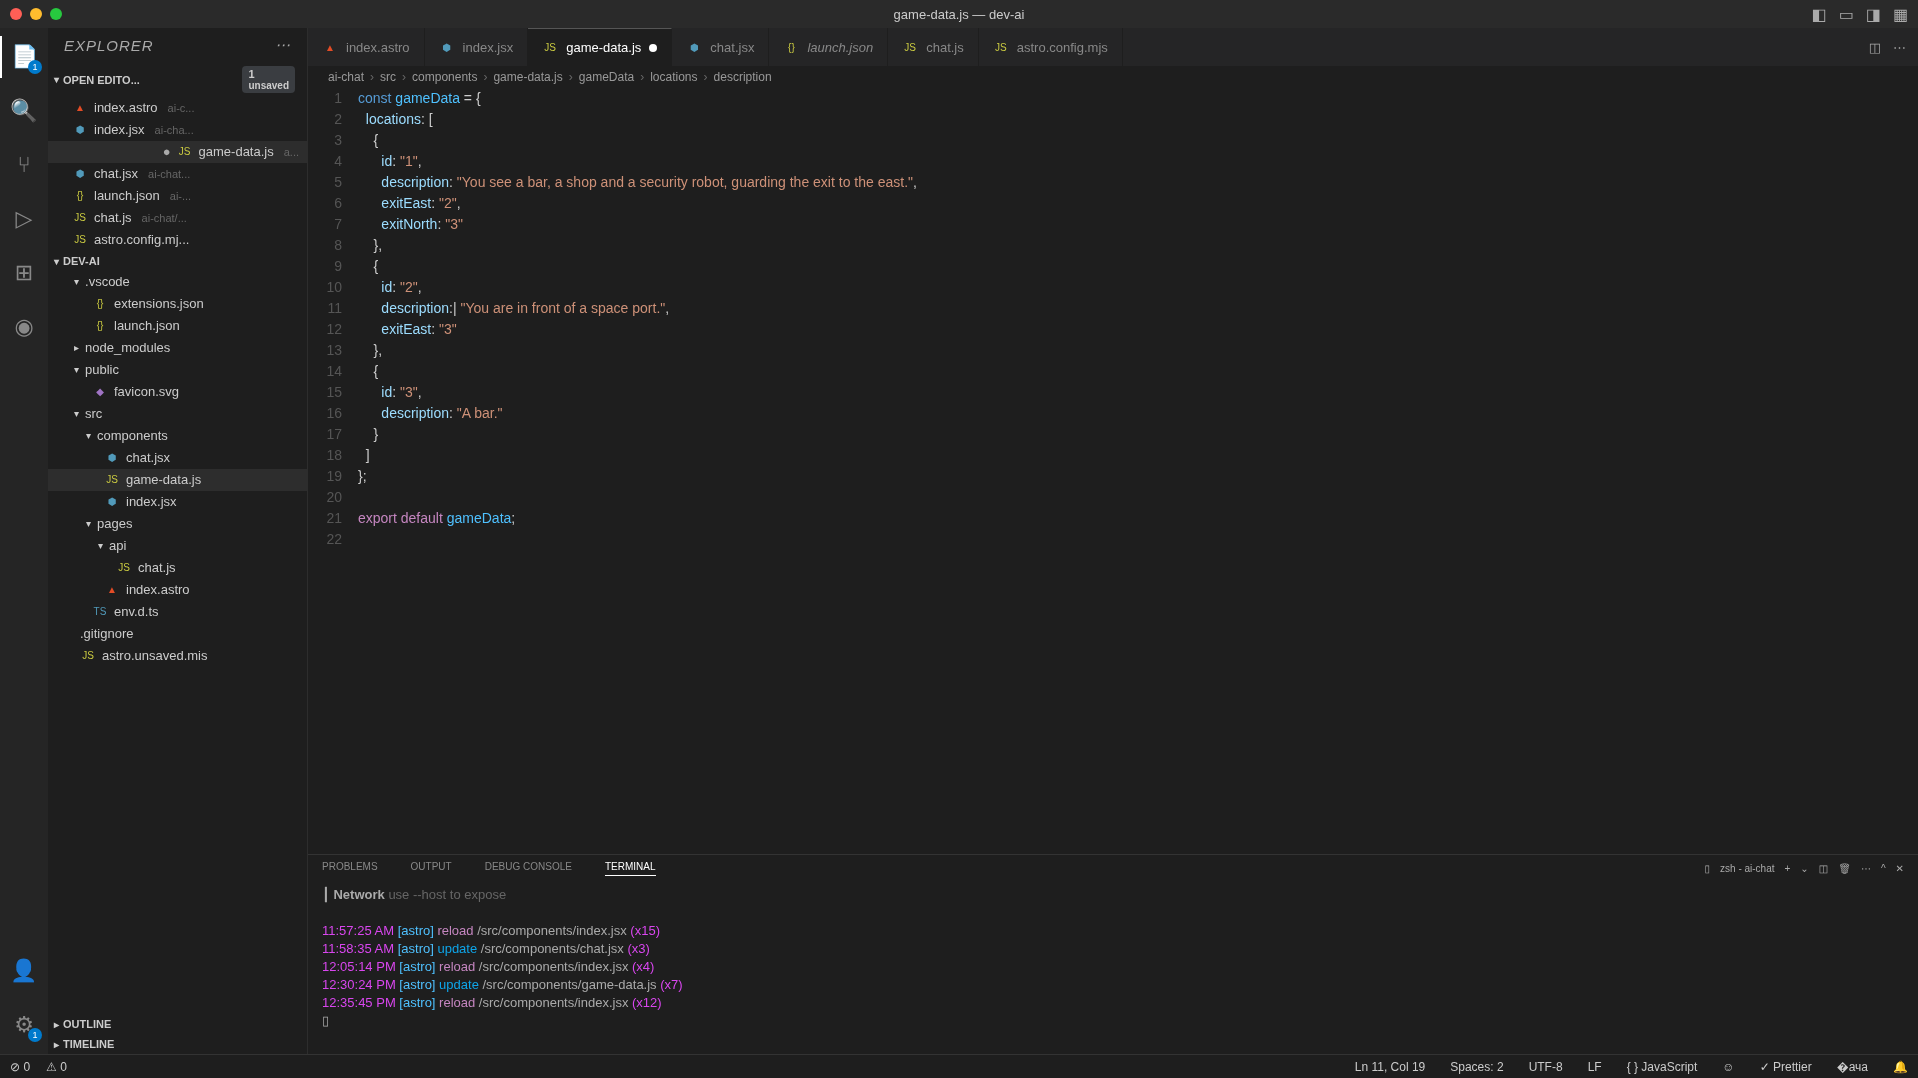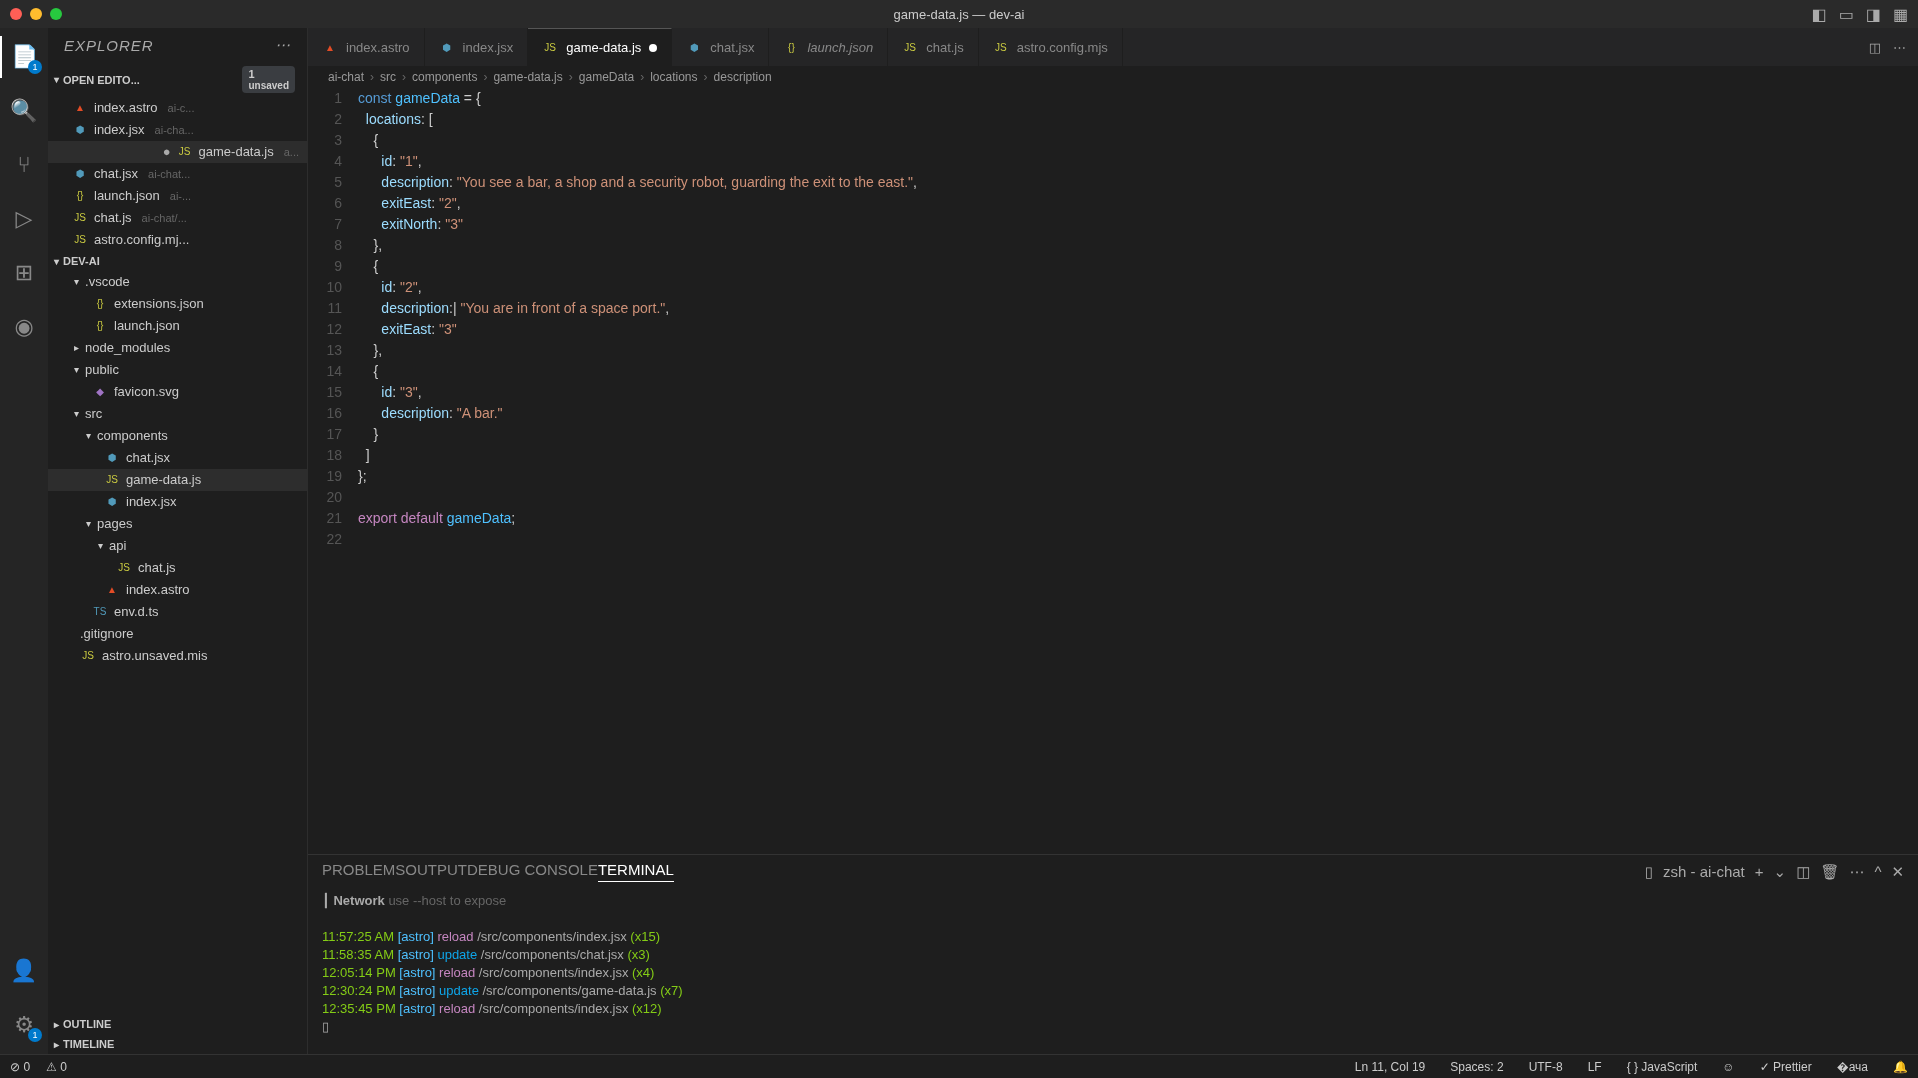--- a/index.html
+++ b/index.html
@@ -47,25 +47,25 @@
     .tabs-right{margin-left:auto; display:flex; align-items:center; gap:12px; padding:0 12px; color:#aaa;}
     .breadcrumb { display:flex; align-items:center; gap:6px; padding:4px 20px; font-size:12px; color:#999; background:#1e1e1e;}
     .breadcrumb .sep{color:#666;}
     
     .code { flex:1; display:flex; font-family:Menlo,Consolas,monospace; font-size:14px; line-height:21px; overflow:hidden;}
     .gutter { width:50px; text-align:right; color:#555; padding-right:16px; user-select:none;}
     .codetext { flex:1; white-space:pre;}
     .k{color:#c586c0;} .s{color:#ce9178;} .p{color:#9cdcfe;} .d{color:#ccc;} .c{color:#569cd6;} .v{color:#4fc1ff;}
     
     .panel { height:200px; border-top:1px solid #333; display:flex; flex-direction:column; background:#1e1e1e;}
-    .panel-tabs { display:flex; gap:0; padding:6px 14px; font-size:15px; color:#888;}
+    .panel-tabs { display:flex; gap:33px; padding:6px 14px; font-size:10px; color:#888;}
     .panel-tabs .pt.active{ color:#fff; border-bottom:1px solid #fff; padding-bottom:3px;}
     .panel-tabs .pright{margin-left:auto; display:flex; align-items:center; gap:10px; color:#aaa;}
     .term { flex:1; font-family:Menlo,monospace; font-size:13px; line-height:18px; padding:4px 14px; color:#aaa; overflow:hidden;}
-    .term .ts{color:#84cc16;} .term .tag{color:#4fc1ff;} .term .act-u{color:#0ea5e9;} .term .act-r{color:#c586c0;}
+    .term .ts{color:#d946ef;} .term .tag{color:#4fc1ff;} .term .act-u{color:#0ea5e9;} .term .act-r{color:#c586c0;}
     
     .status { height:24px; background:#1e1e1e; border-top:1px solid #333; display:flex; align-items:center; padding:0 10px; font-size:12px; color:#ccc; gap:16px;}
     .status .right{margin-left:auto; display:flex; gap:25px; align-items:center;}
   </style>
 </head>
 <body>
 
 <div class="titlebar">
   <div class="traffic">
     <div class="tl-dot dot-r"></div>

